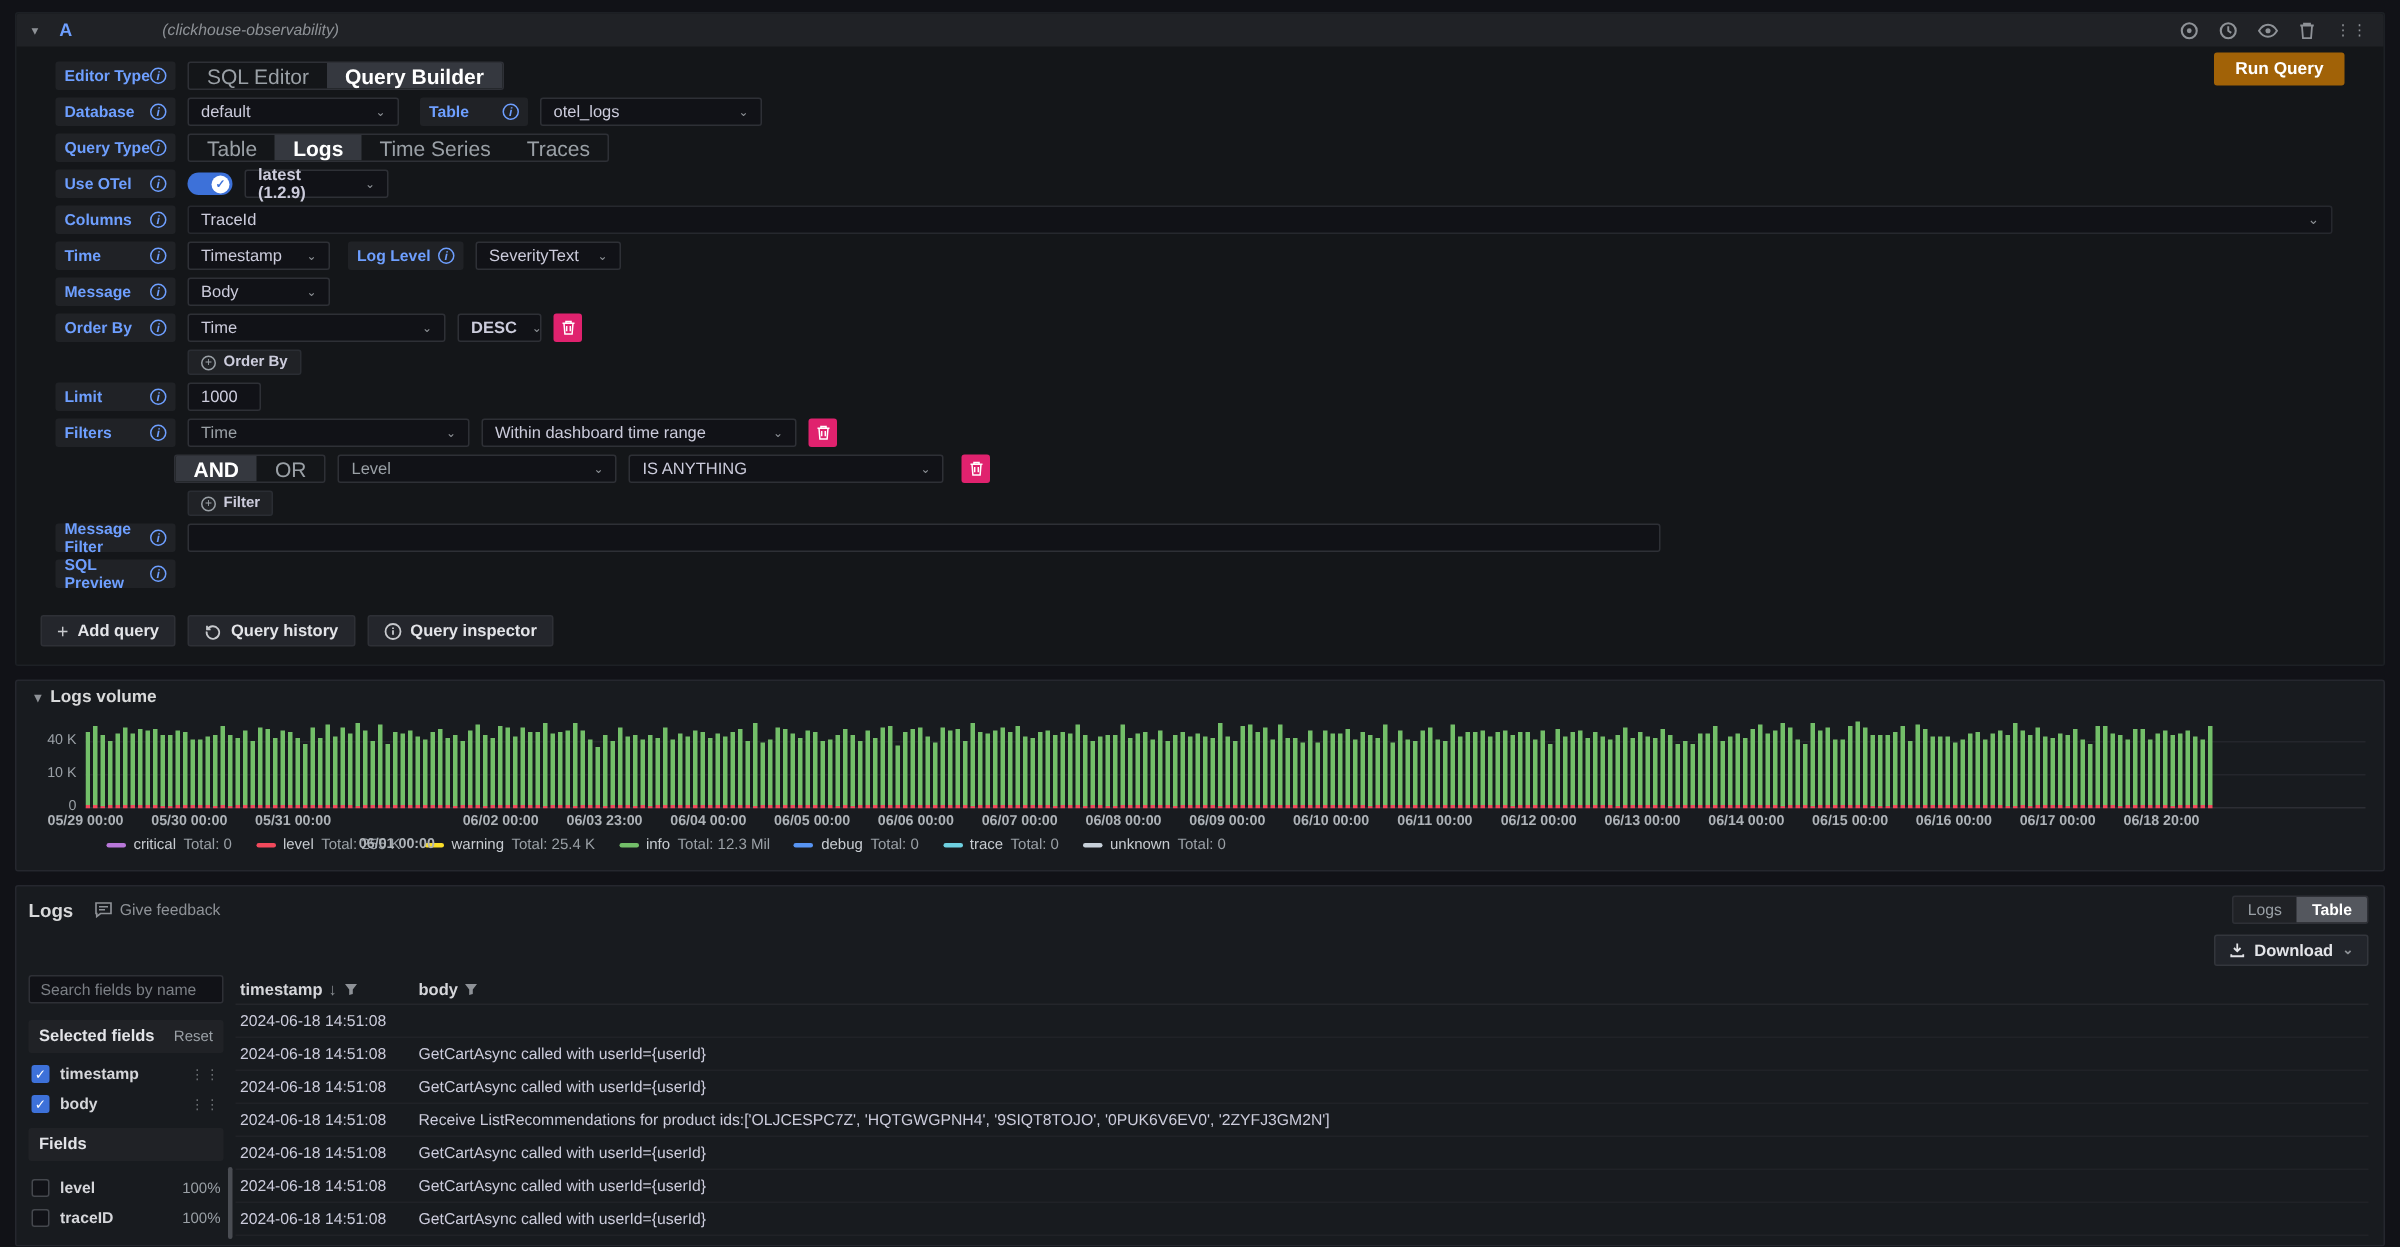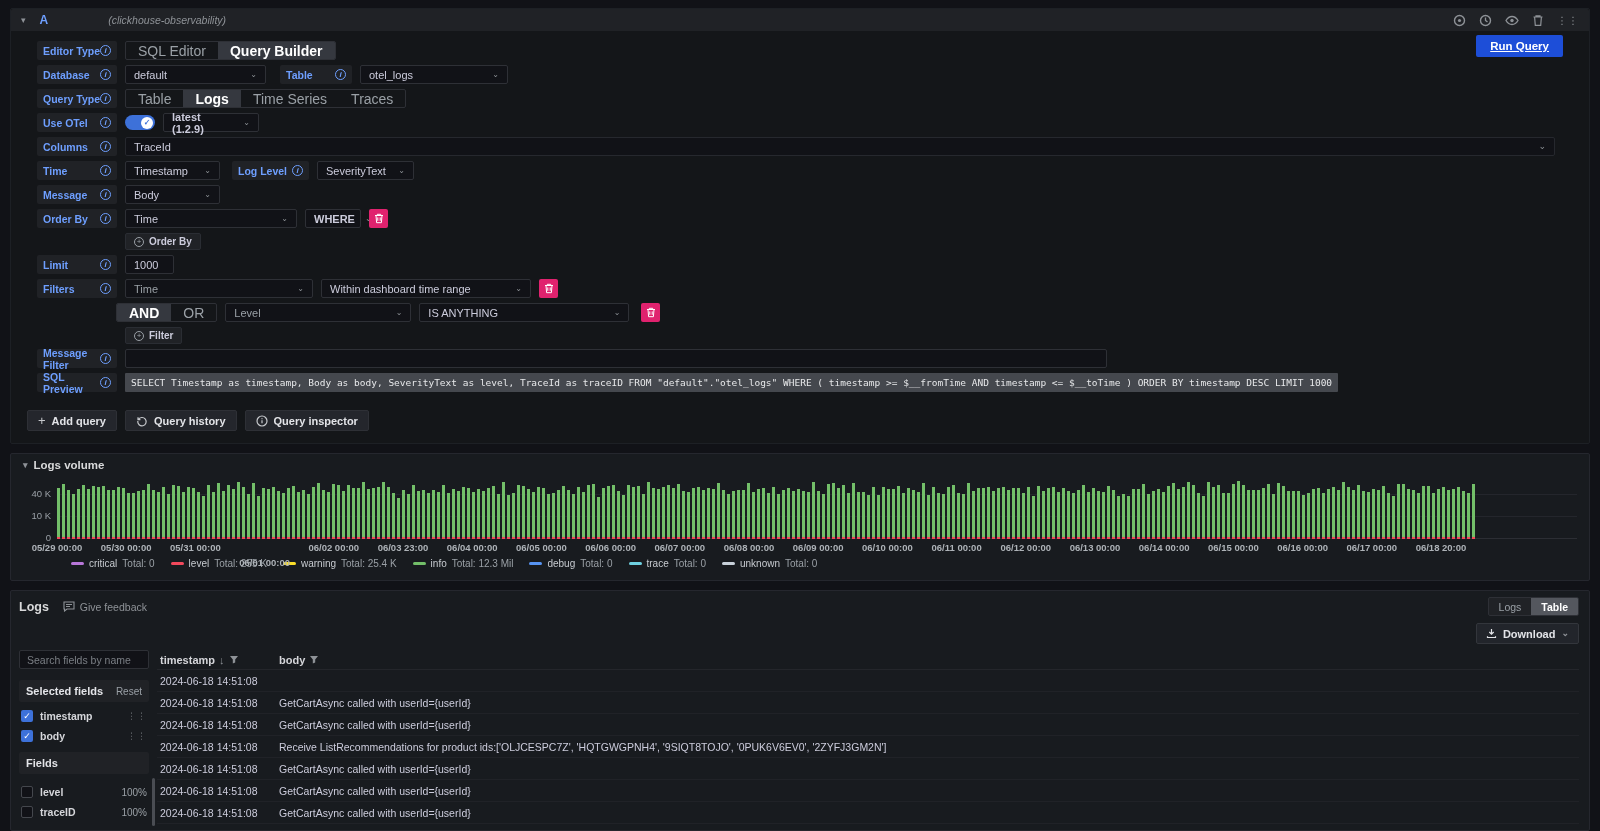--- a/index.html
+++ b/index.html
@@ -11,22 +11,22 @@
   .page { width:1600px; height:831px; padding:8px 10px 0; display:flex; flex-direction:column; gap:9px; }
 
   
   .query-panel { position:relative; background:#141619; border:1px solid #1d2025; border-radius:2px; }
   .q-header { height:22px; background:#202226; display:flex; align-items:center; gap:10px; padding:0 10px; border-radius:2px 2px 0 0; }
   .chev { color:#8e9297; font-size:9px; line-height:1; }
   .refid { color:#6e9fff; font-weight:bold; font-size:12px; margin-left:4px; }
   .ds-name { color:#8e9297; font-style:italic; font-size:10.5px; margin-left:50px; }
   .q-header-icons { margin-left:auto; display:flex; align-items:center; gap:13px; color:#8e9297; }
   .q-header-icons svg { display:block; }
-  .run-query { position:absolute; top:26px; right:26px; background:#1d4ed8; color:#fff; border:none;
-    font-weight:bold; font-size:11.5px; padding:5px 14px; border-radius:2px; cursor:pointer; font-family:inherit;text-decoration:underline; }
+  .run-query { position:absolute; top:26px; right:26px; background:#a16207; color:#fff; border:none;
+    font-weight:bold; font-size:11.5px; padding:5px 14px; border-radius:2px; cursor:pointer; font-family:inherit; }
 
   .q-body { padding:10px 34px 0 26px; display:flex; flex-direction:column; gap:5px; }
   .qrow { display:flex; align-items:center; gap:8px; }
   .qlabel { width:80px; min-width:80px; height:19px; background:#202226; border-radius:2px;
     display:flex; align-items:center; justify-content:space-between; padding:0 6px;
     color:#6e9fff; font-weight:bold; font-size:10.5px; }
   .info-i { width:11px; height:11px; border:1px solid #6e9fff; border-radius:50%; color:#6e9fff;
     font-size:8px; line-height:9px; text-align:center; font-style:italic; font-weight:bold; flex:none; }
   .seg-group { display:flex; background:#141619; border:1px solid #2e3036; border-radius:2px; overflow:hidden; height:19px; }
   .seg { background:transparent; border:none; color:#9aa0a6; font-size:14px; padding:0 12px; cursor:pointer; font-family:inherit; }
@@ -246,21 +246,21 @@
       <div class="qrow">
         <span class="qlabel">
           <span>Order By</span>
             <span class="info-i">i</span>
         </span>
         <span class="select" style="width:172px;">
           <span>Time</span>
             <span class="chev">⌄</span>
         </span>
         <span class="select" style="width:56px;">
-          <span style="font-weight:bold;">WHERE</span>
+          <span style="font-weight:bold;">DESC</span>
             <span class="chev">⌄</span>
         </span>
         <button class="trash-btn">
           <svg width="10" height="11" viewBox="0 0 10 11">
               <path d="M1 2.5h8M3.3 2.5V1.3h3.4v1.2M2 2.5l.6 7.2h4.8L8 2.5M3.8 4.4v3.4M6.2 4.4v3.4" fill="none" stroke="#fff" stroke-width="1"></path>
             </svg>
         </button>
       </div>
       <div class="qrow indent">
         <button class="add-btn">
@@ -328,21 +328,20 @@
             <span class="info-i">i</span>
         </span>
         <input class="input" style="width: 982px; font-family: inherit;" value="">
       </div>
 
       <div class="qrow" style="align-items:flex-start;">
         <span class="qlabel">
           <span>SQL Preview</span>
             <span class="info-i">i</span>
         </span>
-        <code class="sql-code">SELECT Timestamp as timestamp, Body as body, SeverityText as level, TraceId as traceID FROM "default"."otel_logs" WHERE ( timestamp &gt;= $__fromTime AND timestamp &lt;= $__toTime ) ORDER BY timestamp DESC LIMIT 1000</code>
       </div>
     </div>
 
     <div class="q-footer">
       <button class="footer-btn">
         <span class="micon" style="font-size:13px;">+</span>
         <span>Add query</span>
       </button>
       <button class="footer-btn">
         <svg class="micon" width="12" height="12" viewBox="0 0 12 12">

